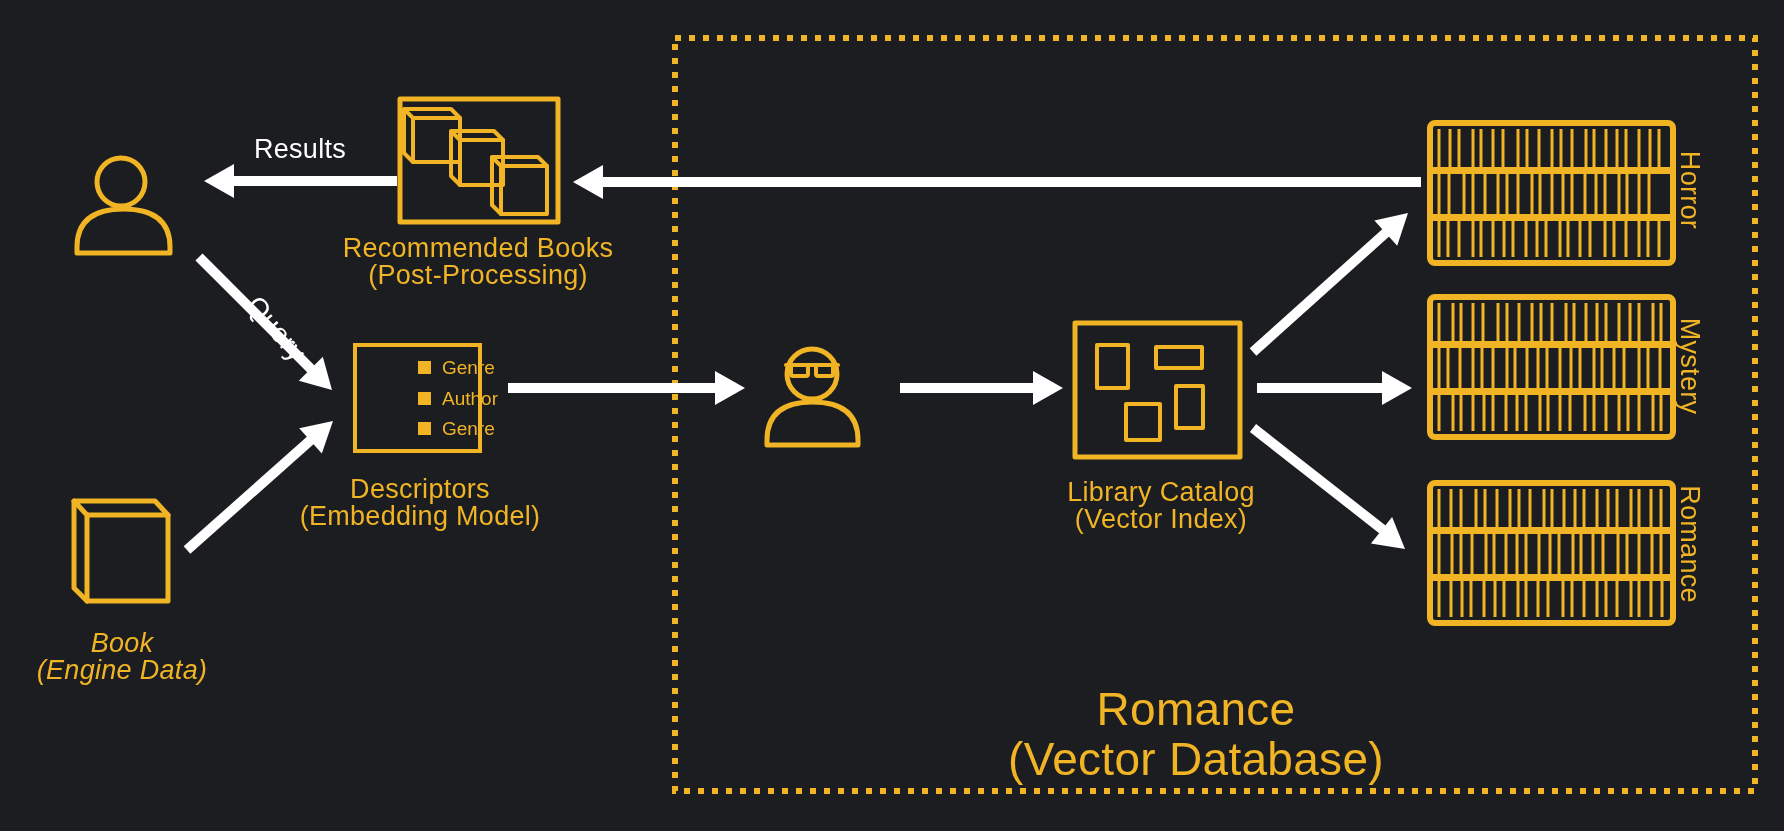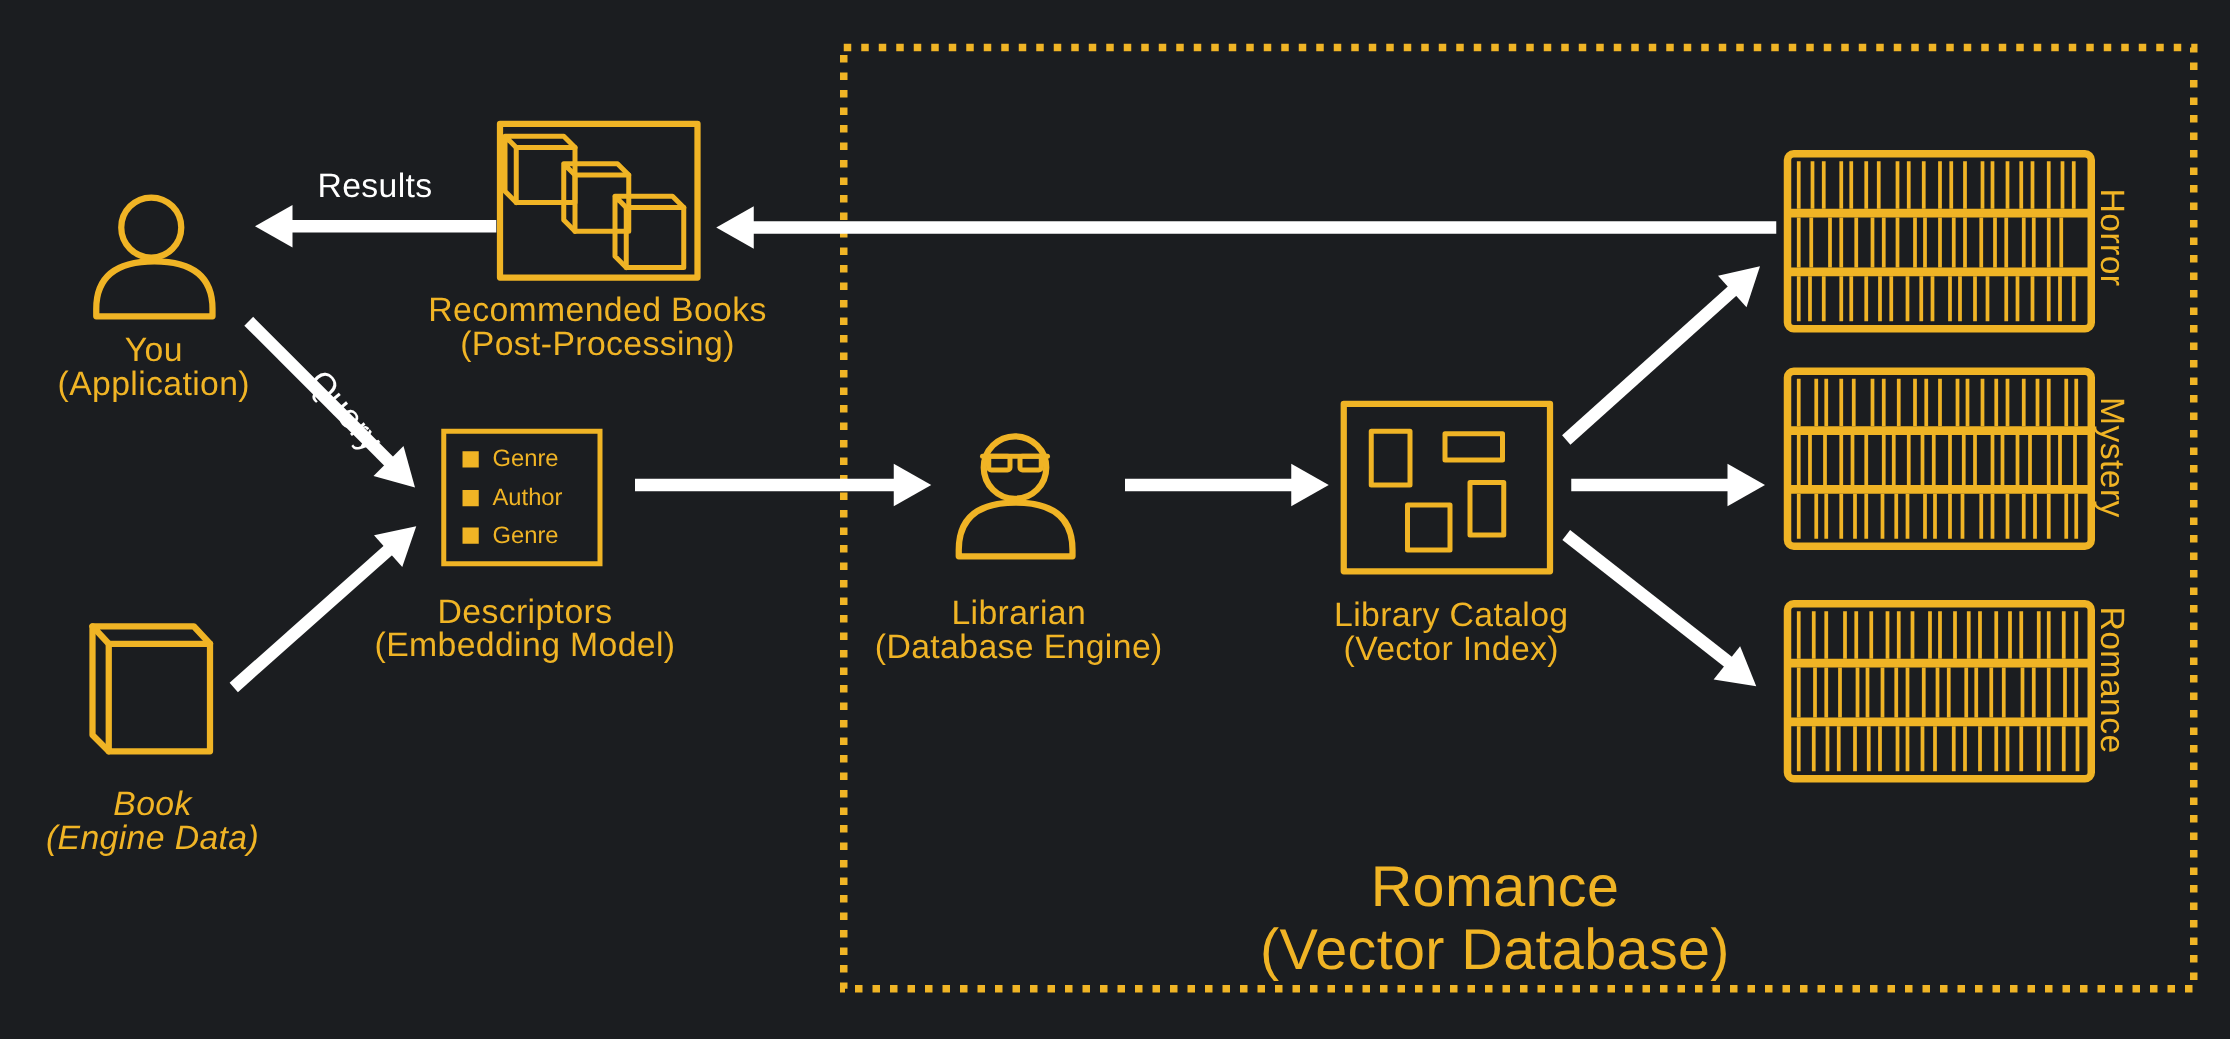--- a/index.html
+++ b/index.html
@@ -36,21 +36,21 @@
   .label.big{font-size:46px;line-height:50px;}
 
   .descriptors-box{
     position:absolute;
     left:353px;top:343px;width:129px;height:110px;
     box-sizing:border-box;
     border:4px solid #F0B425;
     display:flex;flex-direction:column;justify-content:space-evenly;
     padding-left:13px;
   }
-  .descriptor-row{display:flex;align-items:center;gap:11px;}
+  .descriptor-row{display:flex;align-items:center;gap:11px;margin-left:48px;}
   .descriptor-row .bullet{width:13px;height:13px;background:#F0B425;flex:0 0 auto;}
   .descriptor-row .txt{color:#F0B425;font-size:19px;line-height:19px;white-space:nowrap;}
 </style>
 </head>
 <body>
 
 <div class="canvas">
 
   <svg class="layer" viewBox="0 0 1784 831">
 
@@ -361,44 +361,36 @@
     </div>
     <div class="descriptor-row">
       <span class="bullet"></span>
       <span class="txt">Genre</span>
     </div>
   </div>
 
   <div class="label white" style="left:300px;top:149px;">Results</div>
   <div class="label white rot-query" style="left:276px;top:329px;">Query</div>
 
-  <div class="label" style="left:123px;top:294px;">
-    <span>You</span>
-    <span>(Application)</span>
-  </div>
 
   <div class="label" style="left:478px;top:262px;">
     <span>Recommended Books</span>
     <span>(Post-Processing)</span>
   </div>
 
   <div class="label" style="left:420px;top:503px;">
     <span>Descriptors</span>
     <span>(Embedding Model)</span>
   </div>
 
   <div class="label" style="left:122px;top:657px;font-style:italic;">
     <span>Book</span>
     <span>(Engine Data)</span>
   </div>
 
-  <div class="label" style="left:815px;top:504px;">
-    <span>Librarian</span>
-    <span>(Database Engine)</span>
-  </div>
 
   <div class="label" style="left:1161px;top:506px;">
     <span>Library Catalog</span>
     <span>(Vector Index)</span>
   </div>
 
   <div class="label rot90" style="left:1689px;top:190px;">Horror</div>
   <div class="label rot90" style="left:1689px;top:366px;">Mystery</div>
   <div class="label rot90" style="left:1689px;top:544px;">Romance</div>
 

